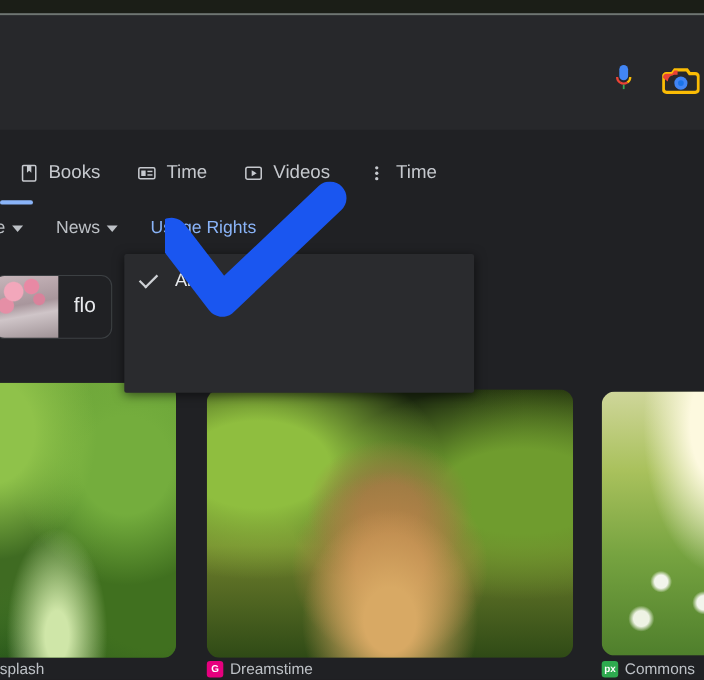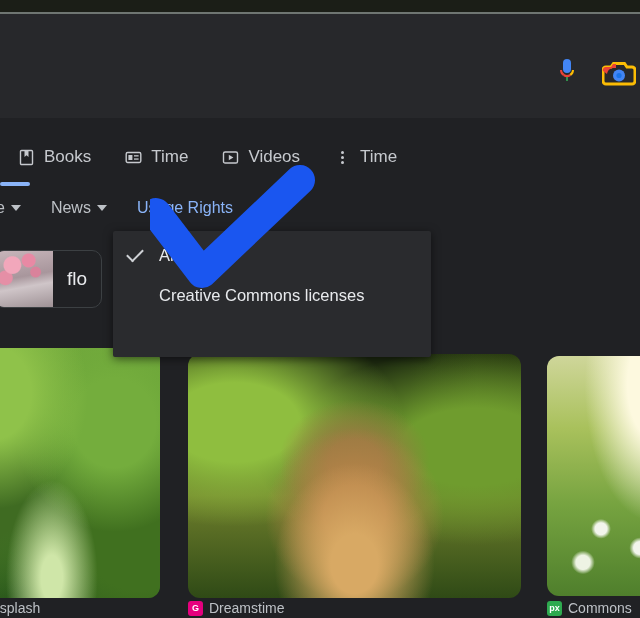--- a/index.html
+++ b/index.html
@@ -398,24 +398,20 @@
 
   <div class="dropdown">
 
     <div class="menuitem">
       <span class="check-slot">
         <span class="check-mark"></span>
       </span>
       <span>All</span>
     </div>
 
-    <div class="menuitem">
-      <span class="check-slot"></span>
-      <span>Creative Commons licenses</span>
-    </div>
 
 
   </div>
 
   <div class="annotation">
     <svg width="170" height="135" viewBox="0 0 170 135">
       <path d="M6 48 L52 108 L150 15" fill="none" stroke="#1a56f0" stroke-width="30" stroke-linecap="round" stroke-linejoin="round"></path>
     </svg>
   </div>
 

